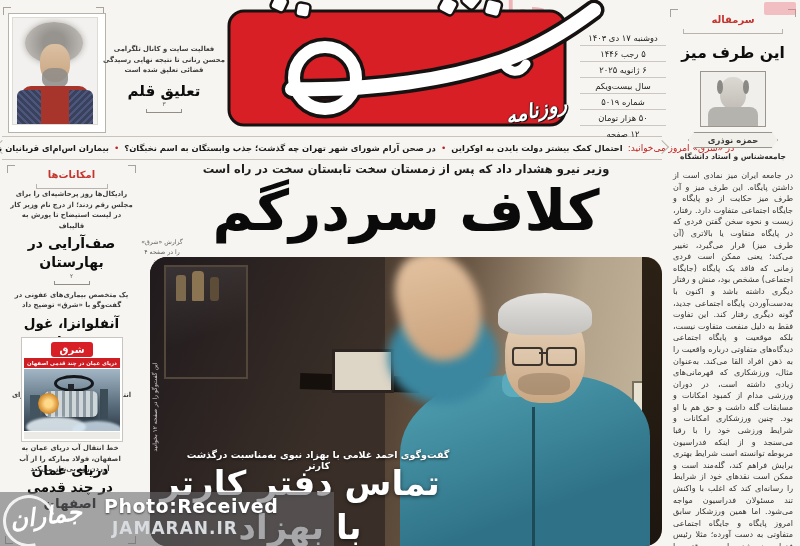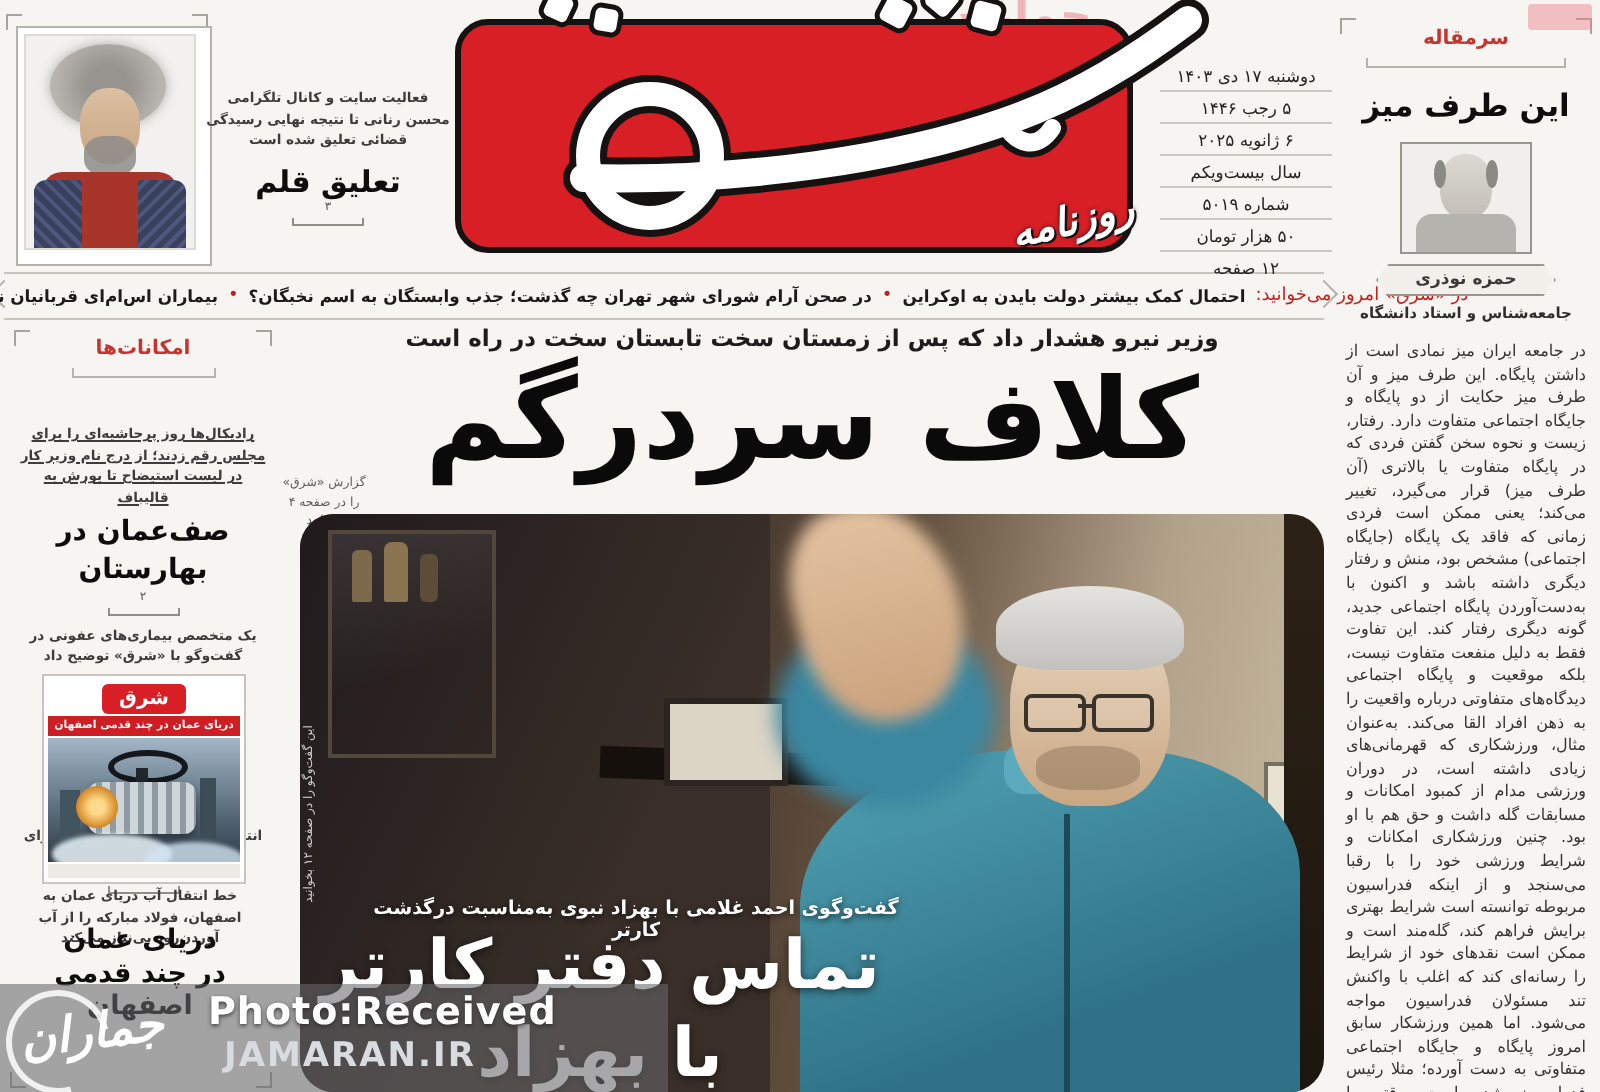--- a/index.html
+++ b/index.html
@@ -157,22 +157,22 @@
   </div>
 
   <div class="abs rtl ctr" style="left:88px;top:402px;width:136px;height:10px;transform:rotate(-90deg);font-size:6px;color:#e9e9e9;opacity:.85;z-index:4;">این گفت‌وگو را در صفحه ۱۲ بخوانید</div>
 
   <div class="abs rtl" style="left:5px;top:163px;width:133px;">
     <div class="cnr l" style="left:2px;top:2px;"></div>
     <div class="cnr r" style="right:2px;top:2px;"></div>
     <div class="ctr" style="font-size:10px;font-weight:800;color:#c5342e;margin-top:6px;">امکانات‌ها</div>
     <div class="deco" style="width:72px;margin:3px auto 0;"></div>
 
-    <div class="ctr kicker-sm" style="margin:23px 4px 0;text-decoration:underline;">رادیکال‌ها روز پرحاشیه‌ای را برای مجلس رقم زدند؛ از درج نام وزیر کار در لیست استیضاح تا یورش به قالیباف</div>
-    <div class="ctr head-md" style="margin-top:3px;">صف‌عمان در بهارستان</div>
+    <div class="ctr kicker-sm" style="margin:0 4px 0;">رادیکال‌ها روز پرحاشیه‌ای را برای مجلس رقم زدند؛ از درج نام وزیر کار در لیست استیضاح تا یورش به قالیباف</div>
+    <div class="ctr head-md" style="margin-top:3px;">صف‌آرایی در بهارستان</div>
     <div class="pref">
         <span class="bar"></span>
         <span class="num">۲</span>
       </div>
 
     <div class="ctr kicker-sm" style="margin:5px 0 0;">یک متخصص بیماری‌های عفونی در گفت‌وگو با «شرق» توضیح داد</div>
     <div class="ctr head-md" style="margin-top:3px;font-size:13.5px;">آنفلوانزا، غول زمستان</div>
     <div class="pref">
         <span class="bar"></span>
         <span class="num">۸</span>

